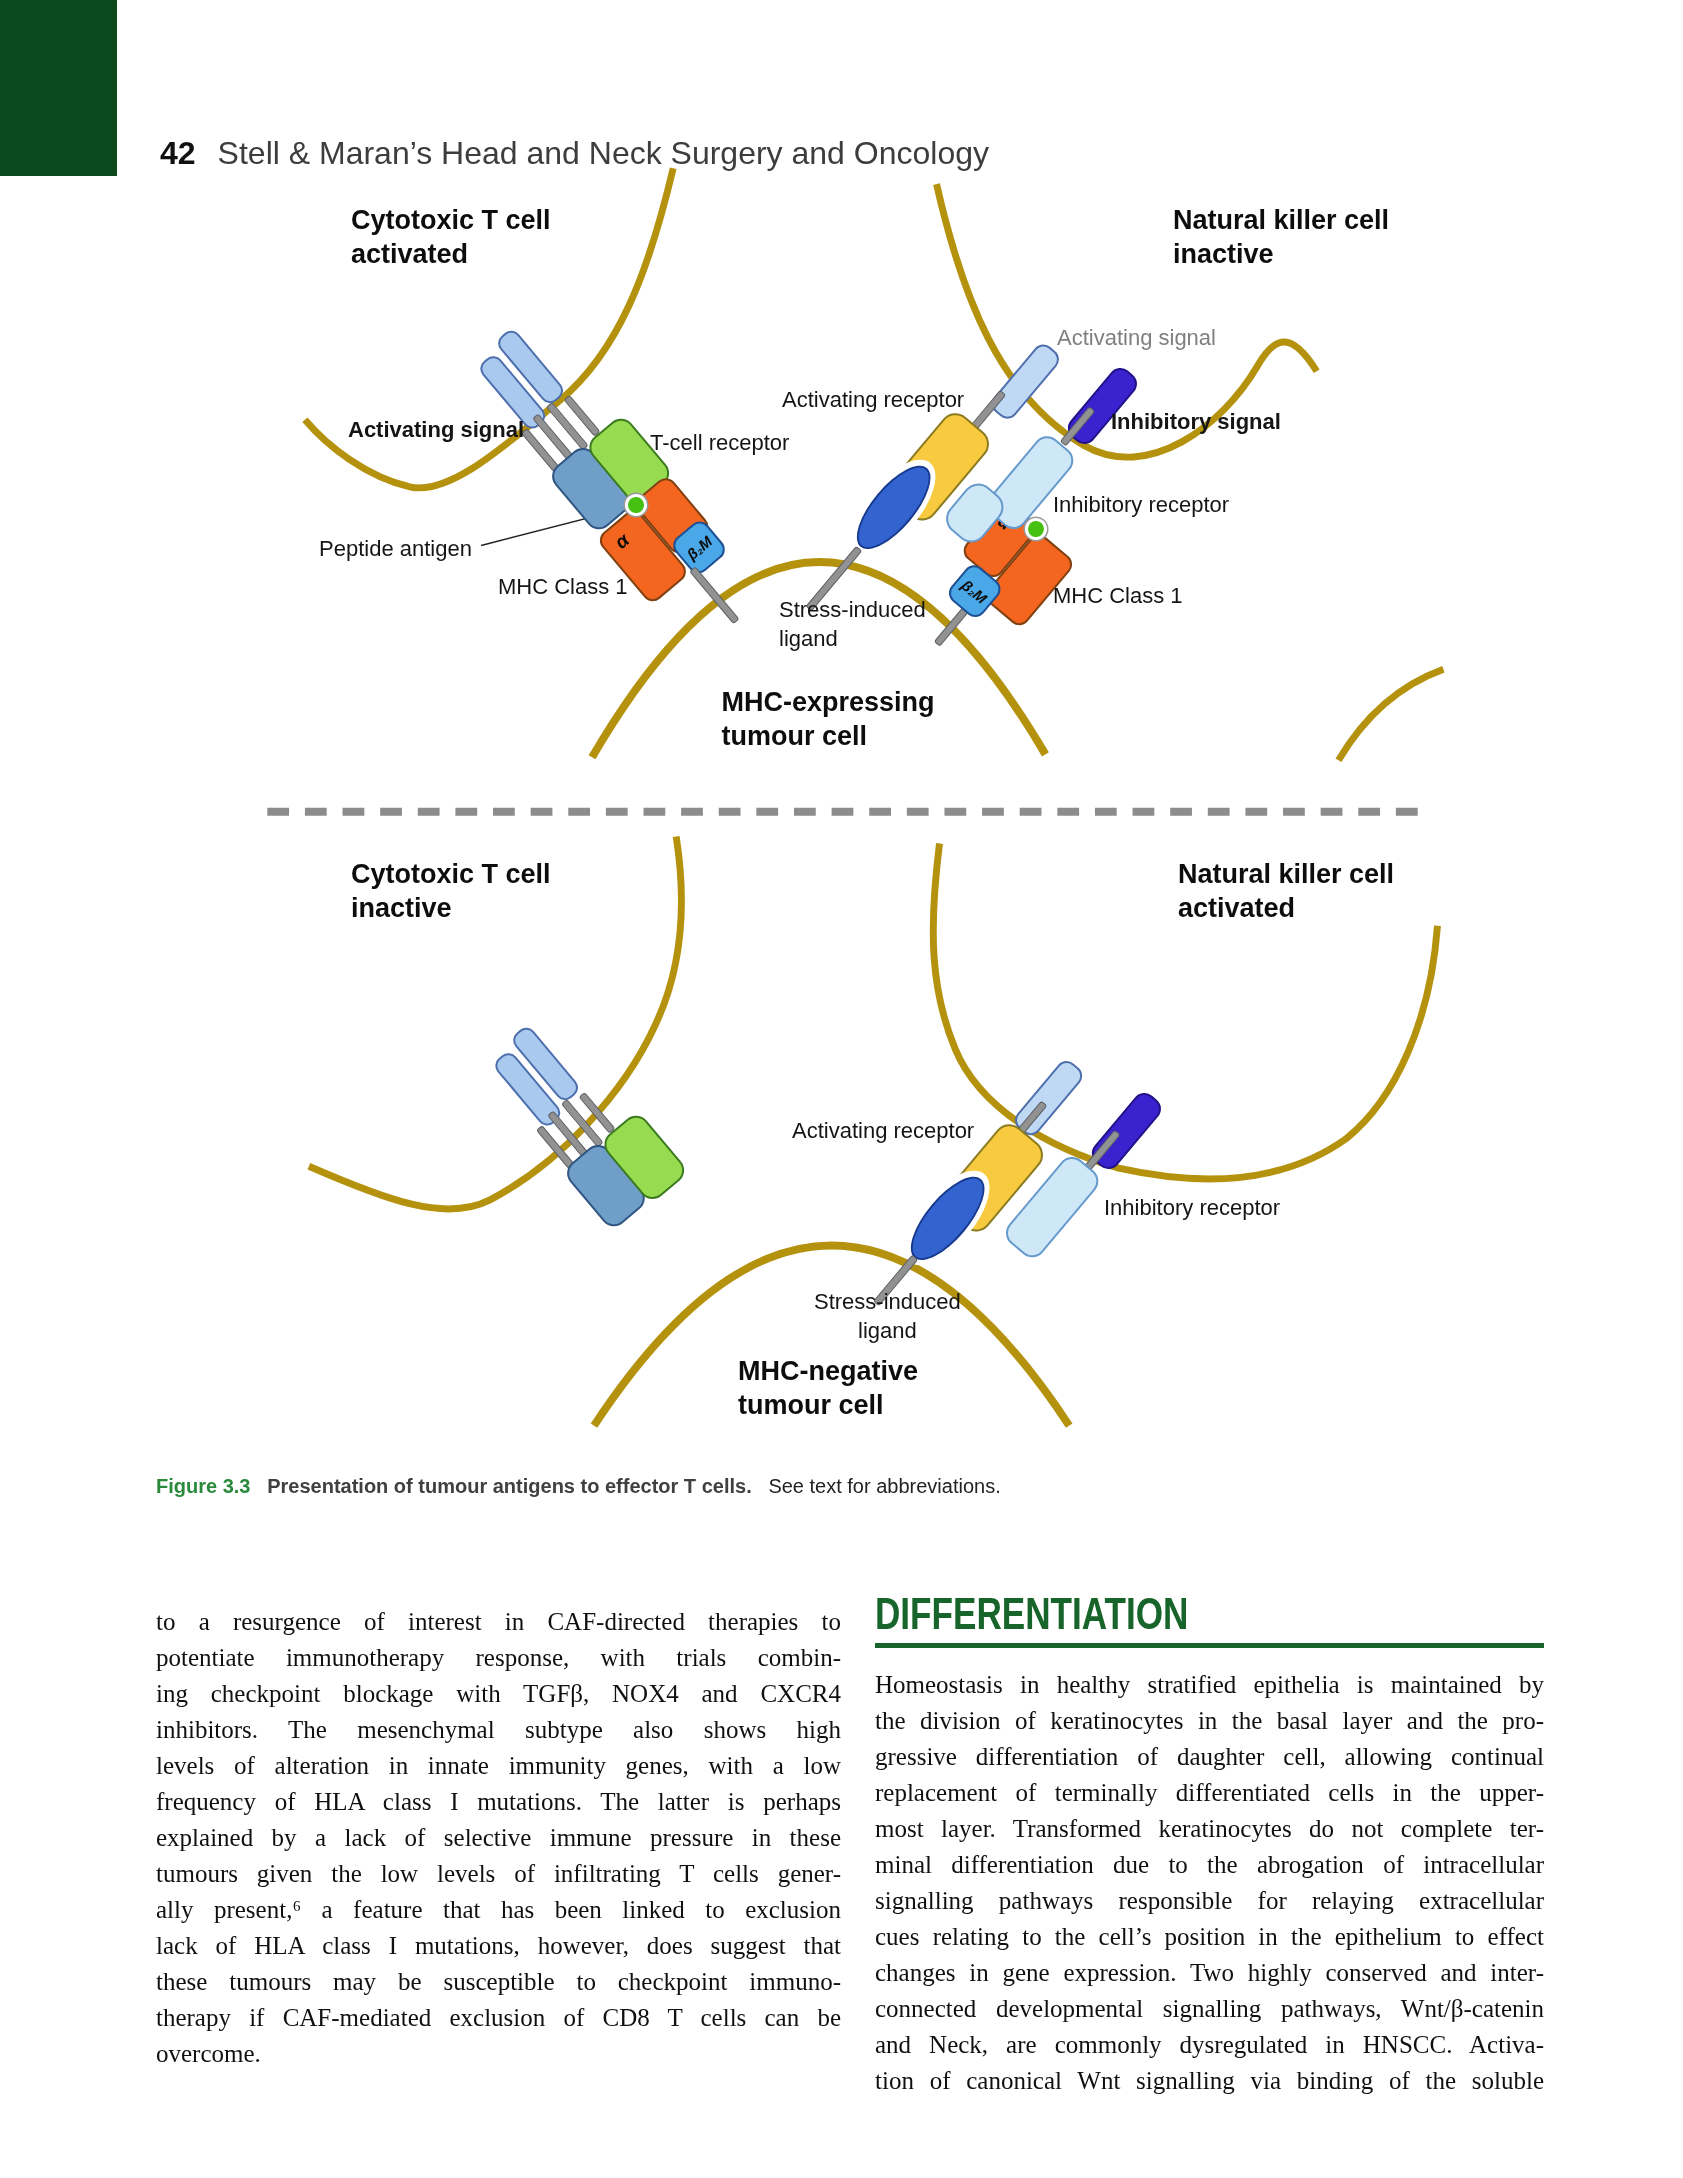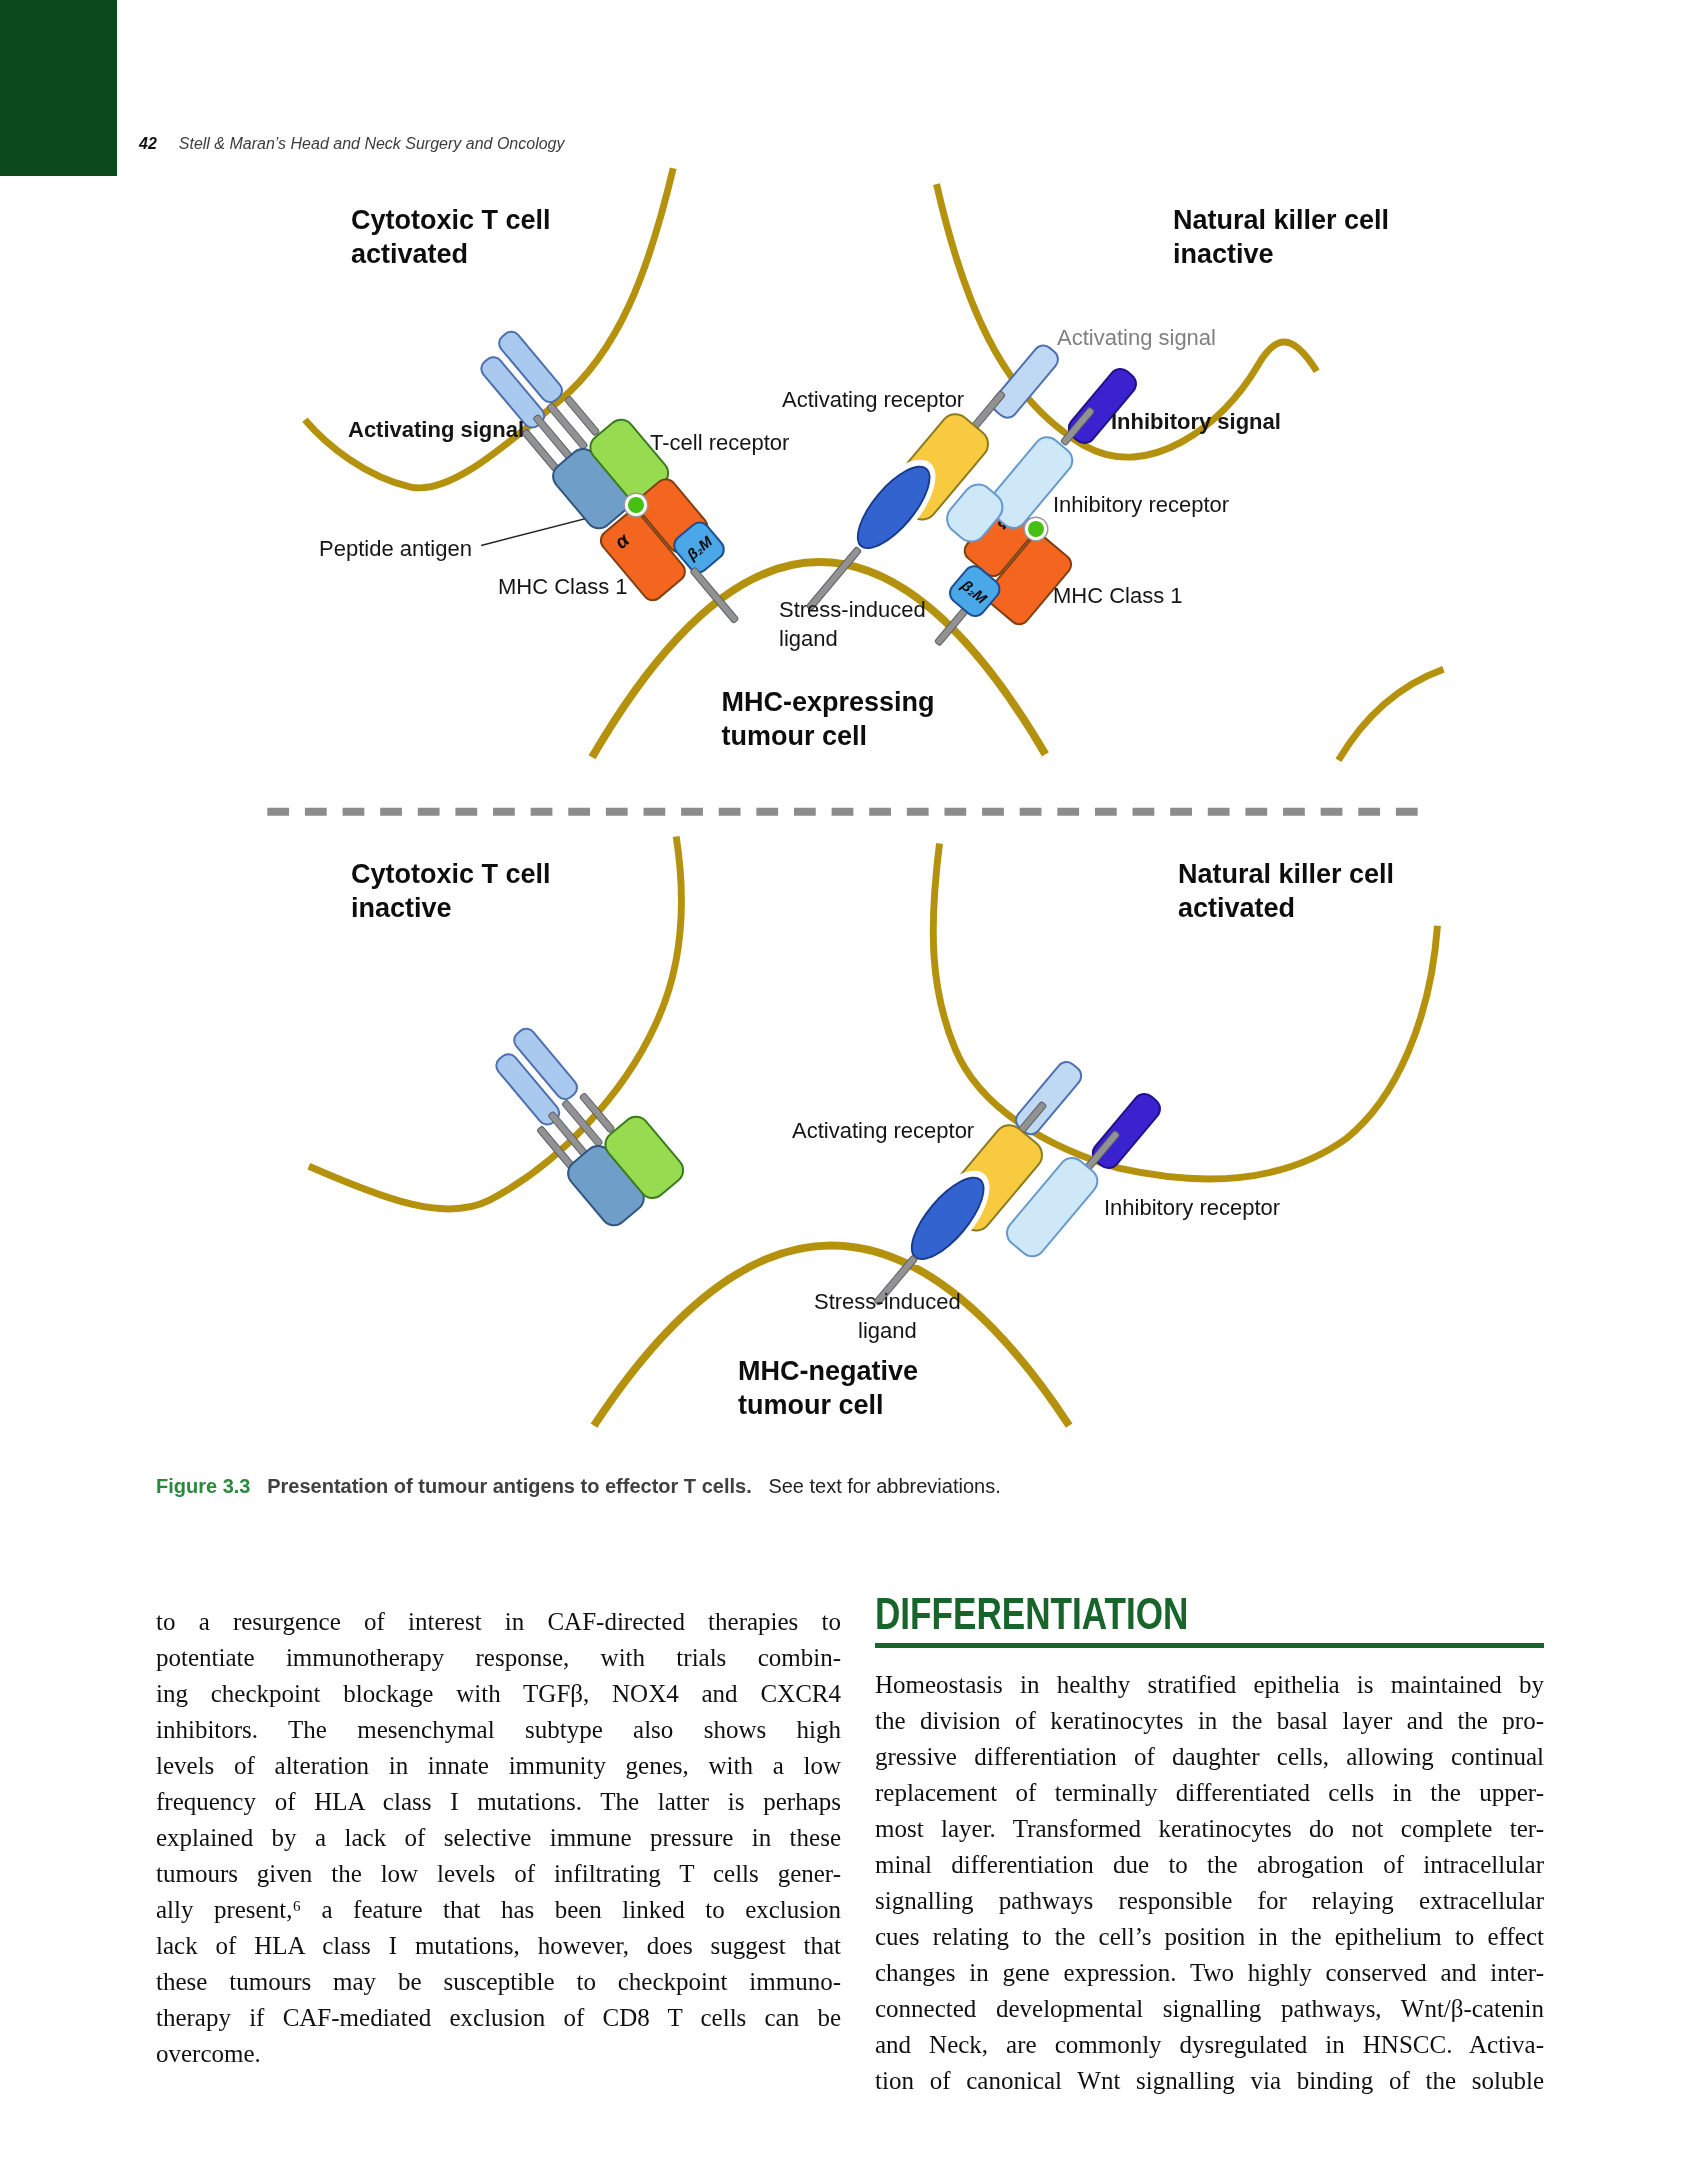--- a/index.html
+++ b/index.html
@@ -1,20 +1,20 @@
 <!DOCTYPE html>
 <html style="--c-membrane: #b5920e; --c-divider: #8c8c8c; --c-corner-green: #0c4a1d; --c-caption-green: #2a8a3c; --c-heading-green: #17652a; --c-rod: #a9c9ee; --c-rod-edge: #4e6fae; --c-palerod: #bfd9f4; --c-stem: #929292; --c-stem-edge: #5d6166; --c-steel: #6f9ec9; --c-steel-edge: #2f5580; --c-tcr: #97dc50; --c-tcr-edge: #3b7a1e; --c-antigen: #46c113; --c-orange: #f4651f; --c-orange-edge: #80400f; --c-b2m: #4aa8e8; --c-b2m-edge: #1d4f92; --c-yellow: #f7ca40; --c-yellow-edge: #8a7a20; --c-ligand: #3263cf; --c-ligand-edge: #173a8f; --c-pale: #cfe8f8; --c-pale-edge: #6699cc; --c-indigo: #3a22cf; --c-indigo-edge: #221289;"><head>
 <meta charset="utf-8">
 <style>
   html,body{margin:0;padding:0;background:#e8e8e8;}
   .page{position:relative;width:1683px;height:2178px;background:#ffffff;overflow:hidden;
         font-family:"Liberation Sans",sans-serif;color:#111;}
   
   .corner-block{position:absolute;left:0;top:0;width:117px;height:176px;background:var(--c-corner-green);}
-  .header{position:absolute;left:139px;top:135px;font-size:16px;color:#3d3d3d;white-space:nowrap;font-style:italic;}
+  .header{position:absolute;left:160px;top:135px;font-size:32px;color:#3d3d3d;white-space:nowrap;}
   .header .pagenum{font-weight:bold;color:#111;margin-right:22px;}
   
   svg.arcs{position:absolute;left:0;top:0;pointer-events:none;}
   svg.arcs path,svg.arcs line{fill:none;}
   
   .flabel{position:absolute;font-size:22px;line-height:29px;white-space:nowrap;color:#151515;}
   .flabel.b{font-weight:bold;}
   .flabel.gray{color:#7f7f7f;}
   .cellstate{position:absolute;font-size:27px;font-weight:bold;line-height:34px;white-space:nowrap;color:#0d0d0d;}
   .ctr{transform:translateX(-50%);text-align:left;}
@@ -218,21 +218,21 @@
       <div class="line">overcome.</div>
     </div>
 
   <div class="heading">DIFFERENTIATION</div>
   <div class="hrule"></div>
 
   <div class="col" style="left:875px;top:1667px;width:669px">
 
   <div class="line">Homeostasis in healthy stratified epithelia is maintained by</div>
       <div class="line">the division of keratinocytes in the basal layer and the pro-</div>
-      <div class="line">gressive differentiation of daughter cells, allowing continual</div>
+      <div class="line">gressive differentiation of daughter cell, allowing continual</div>
       <div class="line">replacement of terminally differentiated cells in the upper-</div>
       <div class="line">most layer. Transformed keratinocytes do not complete ter-</div>
       <div class="line">minal differentiation due to the abrogation of intracellular</div>
       <div class="line">signalling pathways responsible for relaying extracellular</div>
       <div class="line">cues relating to the cell’s position in the epithelium to effect</div>
       <div class="line">changes in gene expression. Two highly conserved and inter-</div>
       <div class="line">connected developmental signalling pathways, Wnt/β-catenin</div>
       <div class="line">and Neck, are commonly dysregulated in HNSCC. Activa-</div>
       <div class="line">tion of canonical Wnt signalling via binding of the soluble</div>
     </div>

